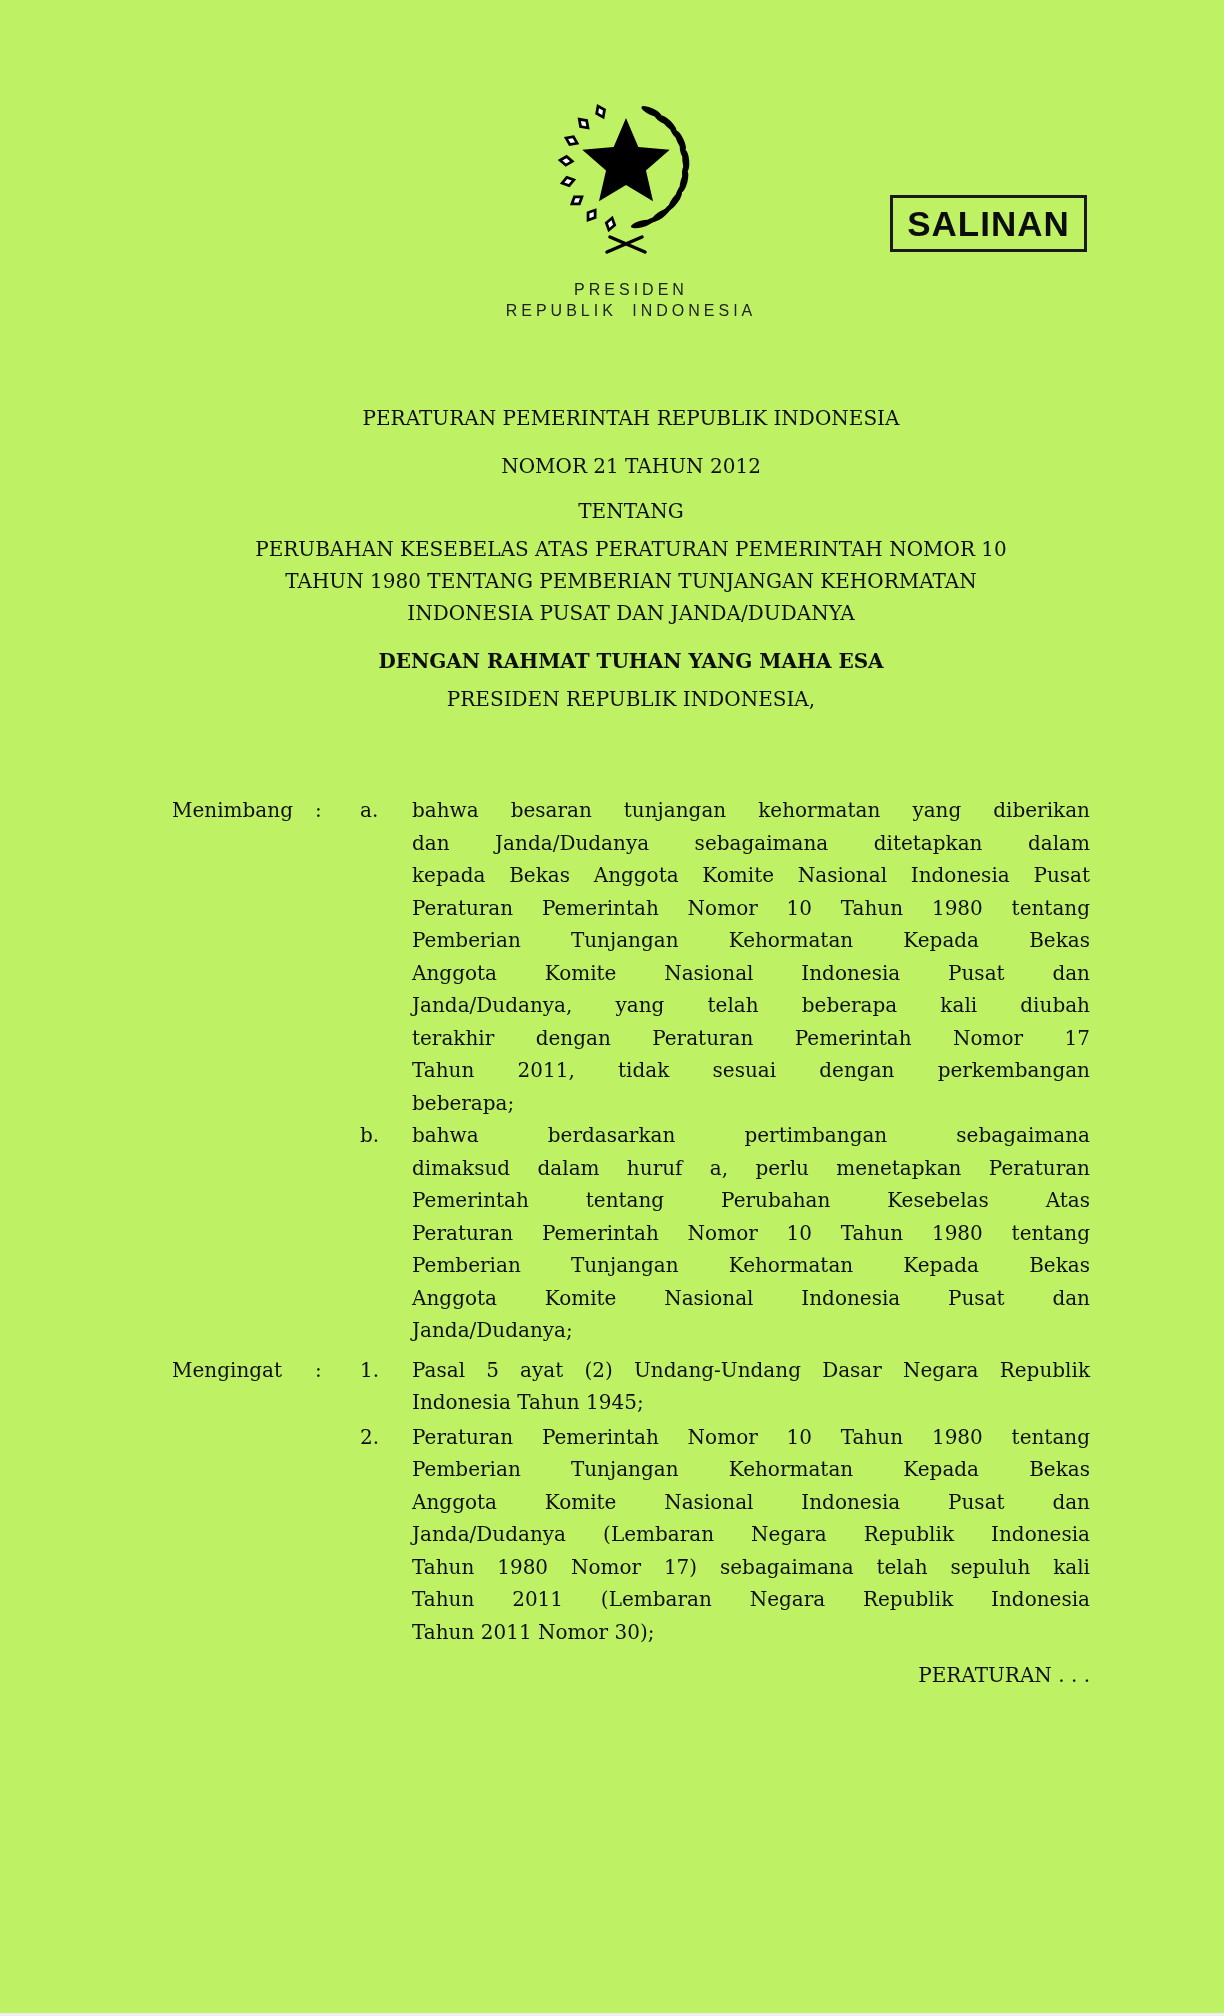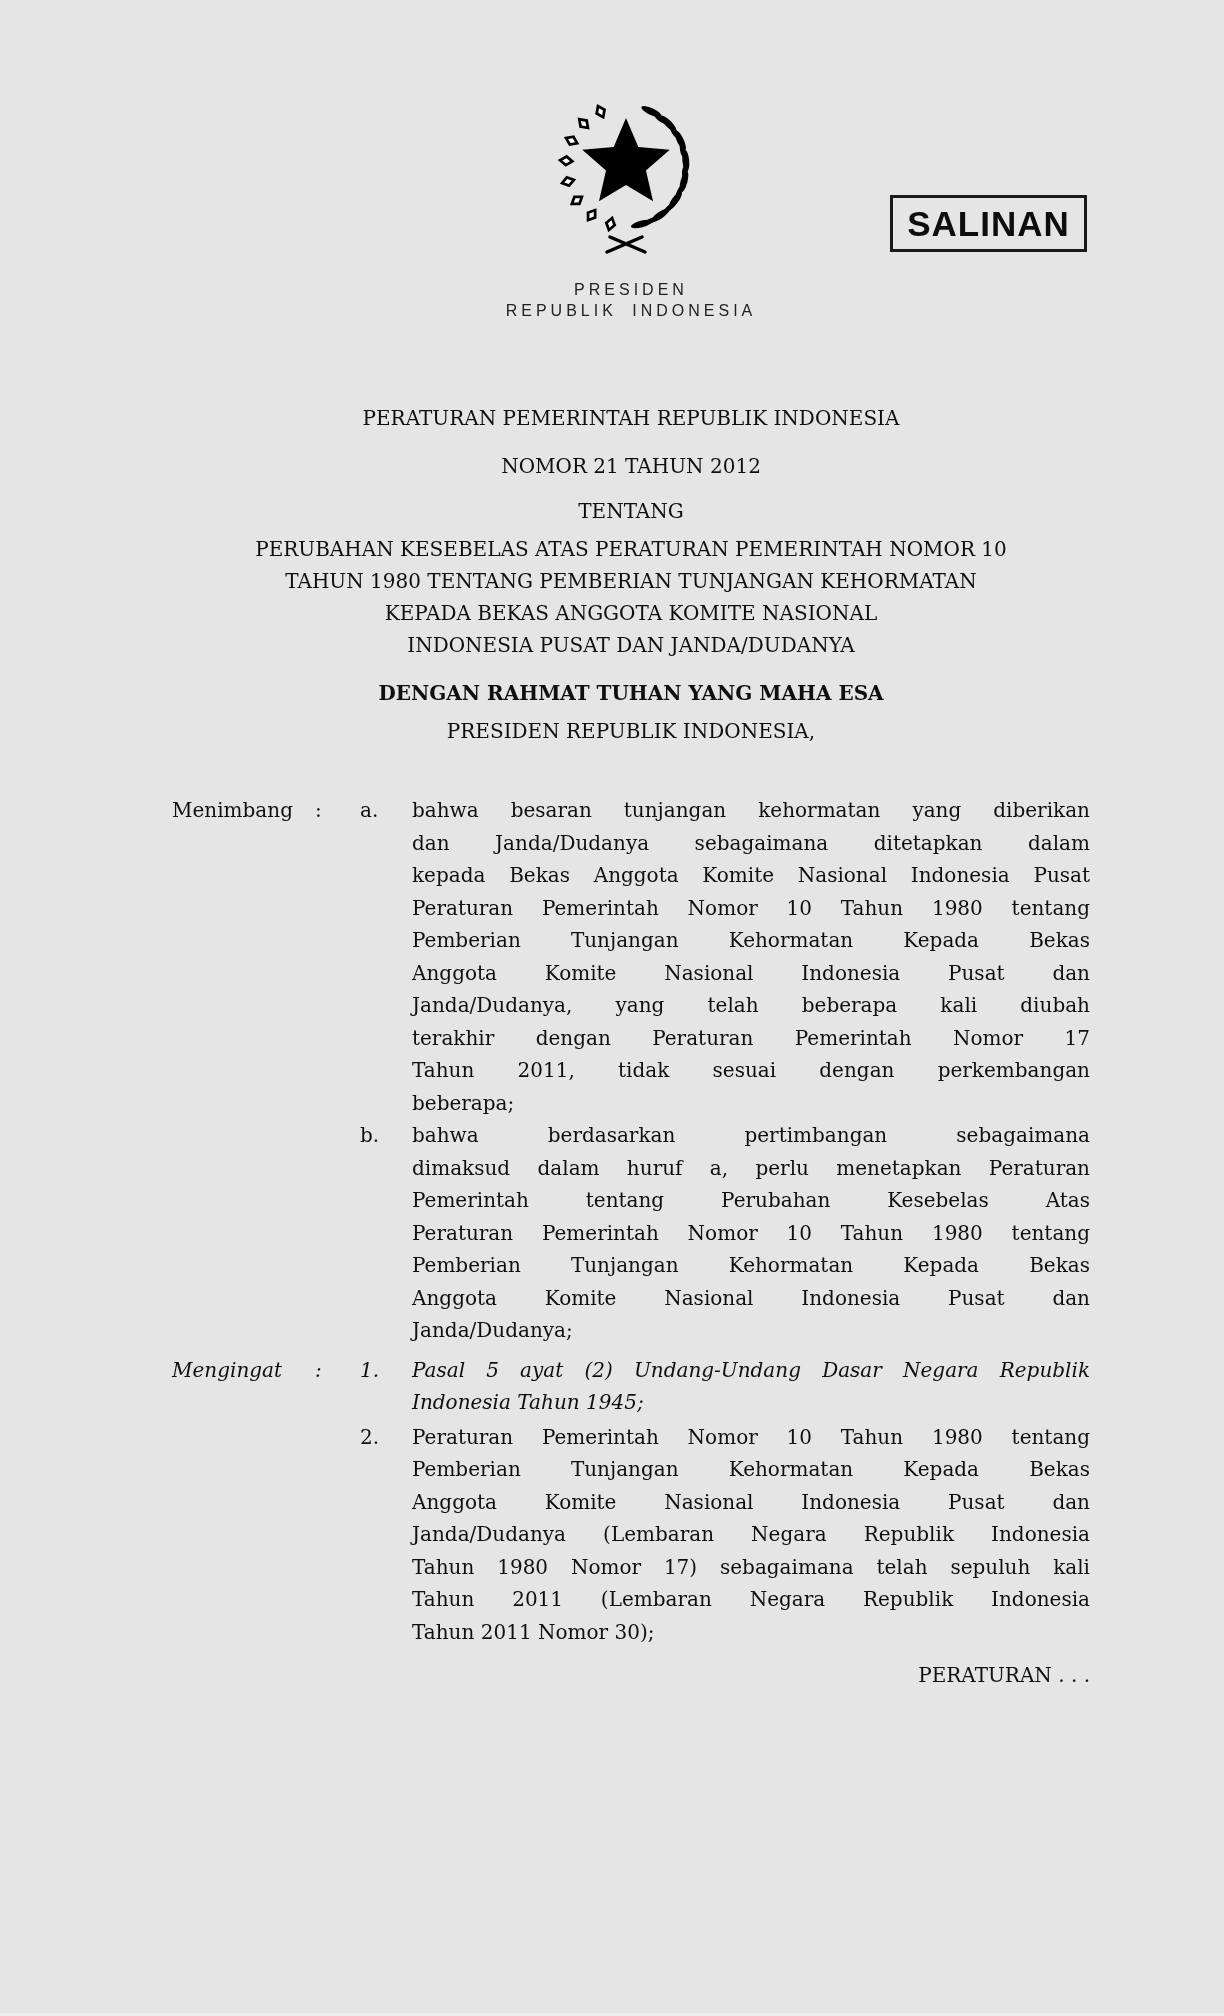--- a/index.html
+++ b/index.html
@@ -1,20 +1,20 @@
 <!DOCTYPE html>
 <html><head>
 <meta charset="utf-8">
 <style>
   html, body { margin: 0; padding: 0; background: #ffffff; }
   .page {
     position: relative;
     width: 1224px;
     height: 2016px;
-    background: #e5e5e5;
+    background: #bef264;
     color: #111111;
     font-family: "DejaVu Serif", serif;
     overflow: hidden;
   }
 
   
   .emblem { position: absolute; left: 548px; top: 90px; }
 
   
   .stamp {
@@ -67,21 +67,21 @@
     color: #0f0f0f;
   }
   .clause-row {
     display: grid;
     grid-template-columns: 143px 45px 52px 678px;
   }
   .c-label, .c-colon, .c-marker { line-height: 32.5px; }
   .c-text { line-height: 32.5px; }
   .jline { text-align: justify; text-align-last: justify; }
   .jline.last { text-align-last: left; }
-  .row-mengingat-1 { margin-top: 7px; font-style: italic; }
+  .row-mengingat-1 { margin-top: 7px; }
   .row-mengingat-2 { margin-top: 2px; }
   .continuation {
     margin-top: 11px;
     line-height: 32.5px;
     text-align: right;
   }
 
   .scan-edge {
     position: absolute;
     left: 0; bottom: 0; width: 100%; height: 3px;
@@ -163,21 +163,20 @@
     <div class="lh2">REPUBLIK INDONESIA</div>
   </div>
 
   <div class="title-block">
     <div class="t1">PERATURAN PEMERINTAH REPUBLIK INDONESIA</div>
     <div class="t2">NOMOR 21 TAHUN 2012</div>
     <div class="t3">TENTANG</div>
     <div class="subject">
       <div>PERUBAHAN KESEBELAS ATAS PERATURAN PEMERINTAH NOMOR 10</div>
       <div>TAHUN 1980 TENTANG PEMBERIAN TUNJANGAN KEHORMATAN</div>
-      <div>KEPADA BEKAS ANGGOTA KOMITE NASIONAL</div>
       <div>INDONESIA PUSAT DAN JANDA/DUDANYA</div>
     </div>
     <div class="invocation">DENGAN RAHMAT TUHAN YANG MAHA ESA</div>
     <div class="authority">PRESIDEN REPUBLIK INDONESIA,</div>
   </div>
 
   <div class="body-block">
 
     <div class="clause-row">
       <div class="c-label">Menimbang</div>

